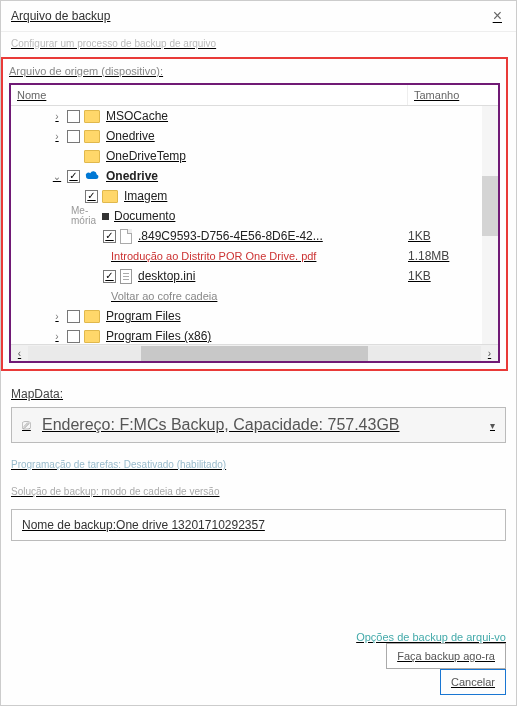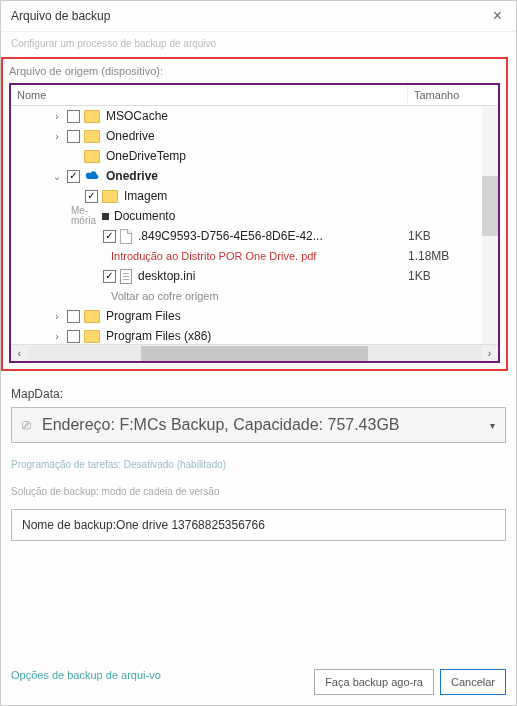--- a/index.html
+++ b/index.html
@@ -1,17 +1,17 @@
 <!DOCTYPE html>
 <html><head>
 <meta charset="utf-8">
 <style>
 * { box-sizing: border-box; margin: 0; padding: 0; }
 body { font-family: "Segoe UI", Tahoma, sans-serif; font-size: 12px; background: #fefefe; width: 517px; height: 706px; position: relative; }
-.window { width: 517px; height: 706px; border: 1px solid #ccc; background: #fefefe; display: flex; flex-direction: column; }
+.window { width: 517px; height: 706px; border: 1px solid #ccc; background: #fefefe; display: flex; flex-direction: column; text-decoration: underline; }
 .titlebar { display: flex; align-items: center; justify-content: space-between; padding: 6px 10px; border-bottom: 1px solid #eee; }
 .title { font-size: 12px; color: #333; }
 .close { font-size: 16px; color: #666; cursor: pointer; padding: 0 4px; }
 .subtitle { font-size: 10px; color: #bbb; padding: 6px 10px; }
 .source-panel { border: 2px solid #e93a38; margin: 2px 8px 8px 0; padding: 6px; }
 .source-label { font-size: 11px; color: #888; margin-bottom: 6px; }
 .tree-wrap { border: 2px solid #701a75; height: 280px; display: flex; flex-direction: column; }
 .tree-header { display: flex; border-bottom: 1px solid #ddd; background: #fff; }
 .tree-header .col { padding: 4px 6px; font-size: 11px; color: #666; }
 .col-name { flex: 1; border-right: 1px solid #eee; }
@@ -44,21 +44,21 @@
 .dest-label { font-size: 12px; color: #444; margin-bottom: 6px; }
 .dest-box { border: 1px solid #bbb; background: #f6f6f6; padding: 8px 10px; display: flex; align-items: center; }
 .dest-icon { width: 14px; height: 12px; margin-right: 6px; color: #888; font-size: 11px; }
 .dest-text { flex: 1; color: #555; font-size: 16px; }
 .dd-arrow { color: #555; font-size: 10px; }
 .tinytext { font-size: 10px; color: #9bc; margin: 8px 10px; }
 .tinytext.gray { color: #aaa; }
 .name-box { border: 1px solid #bbb; margin: 4px 10px; padding: 8px 10px; display: flex; align-items: center; font-size: 12px; }
 .name-prefix { color: #333; }
 .name-val { color: #333; }
-.footer { display: flex; align-items: flex-start; padding: 10px; margin-top: auto; }
+.footer { display: flex; align-items: flex-end; padding: 10px; margin-top: auto; flex-direction: column; }
 .adv-link { font-size: 11px; color: #4aa; flex: 1; }
 .btn { border: 1px solid #aaa; padding: 6px 10px; font-size: 11px; margin-left: 6px; background: #fff; cursor: pointer; color: #555; }
 .btn.primary { border: 1px solid #1976d2; background: #fdfdfd; }
 .indent-1 { padding-left: 40px; }
 .indent-2 { padding-left: 58px; }
 .indent-3 { padding-left: 76px; }
 .indent-lbl { padding-left: 100px; }
 </style>
 </head>
 <body>
@@ -158,21 +158,21 @@
             <div class="cell-name indent-3">
               <span class="exp"></span>
               <span class="chk checked"></span>
               <span class="doc-icon"></span>
               <span class="label">desktop.ini</span>
             </div>
             <div class="cell-size">1KB</div>
           </div>
           <div class="row">
             <div class="cell-name indent-lbl">
-              <span class="label sub">Voltar ao cofre origem</span>
+              <span class="label sub">Voltar ao cofre cadeia</span>
             </div>
             <div class="cell-size"></div>
           </div>
           <div class="row">
             <div class="cell-name indent-1">
               <span class="exp">›</span>
               <span class="chk"></span>
               <span class="folder-icon"></span>
               <span class="label">Program Files</span>
             </div>
@@ -205,21 +205,21 @@
       <span class="dest-text">Endereço: F:MCs Backup, Capacidade: 757.43GB</span>
       <span class="dd-arrow">▾</span>
     </div>
   </div>
 
   <div class="tinytext">Programação de tarefas: Desativado (habilitado)</div>
   <div class="tinytext gray">Solução de backup: modo de cadeia de versão</div>
 
   <div class="name-box">
     <span class="name-prefix">Nome de backup: </span>
-    <span class="name-val">One drive 13768825356766</span>
+    <span class="name-val">One drive 13201710292357</span>
   </div>
 
   <div class="footer">
     <span class="adv-link">Opções de backup de arqui-vo</span>
     <button class="btn">Faça backup ago-ra</button>
     <button class="btn primary">Cancelar</button>
   </div>
 </div>
 
 </body></html>

